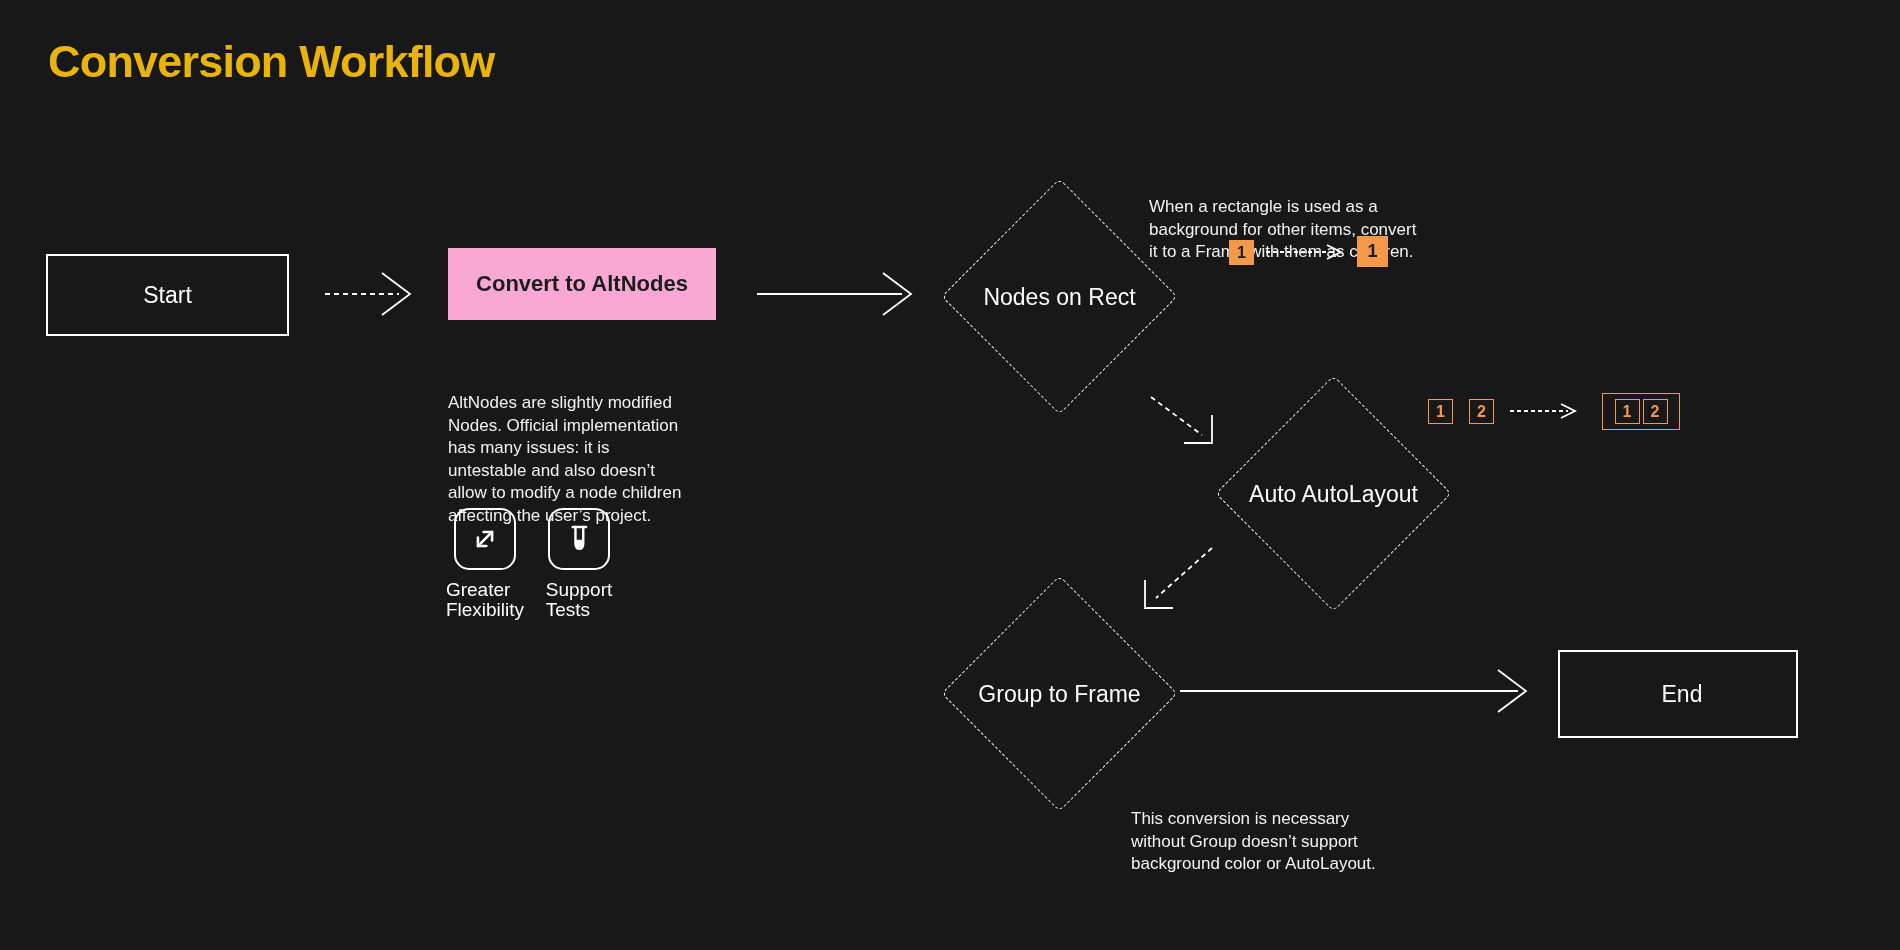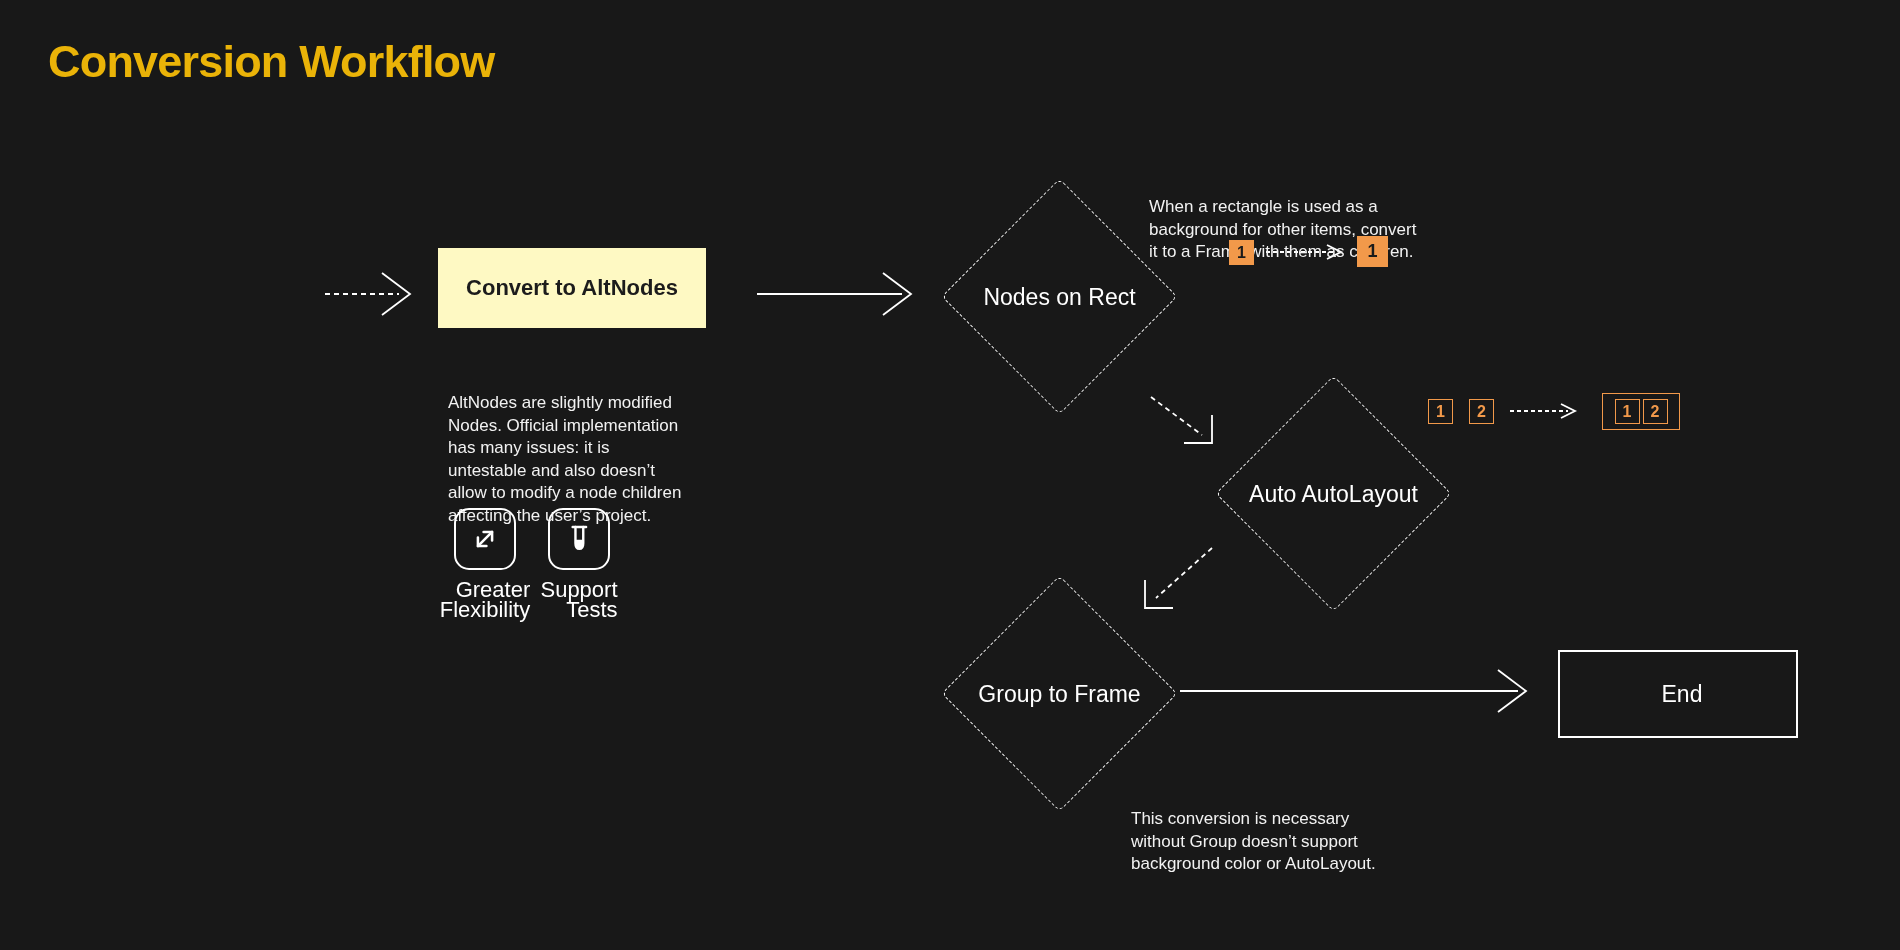--- a/index.html
+++ b/index.html
@@ -9,38 +9,38 @@
   .canvas { position:relative; width:1900px; height:950px; background:#181818; color:#fff; overflow:hidden; }
 
   .title { position:absolute; left:48px; top:36px; font-size:45px; font-weight:800; letter-spacing:-0.8px; color:#eab308; }
 
   svg.connectors { position:absolute; left:0; top:0; }
 
   .node { position:absolute; display:flex; align-items:center; justify-content:center; }
   .outline-node { border:2px solid #fff; font-size:23px; }
   #node-start { left:46px; top:254px; width:243px; height:82px; }
   #node-end { left:1558px; top:650px; width:240px; height:88px;padding-left:8px; }
-  #node-convert { left:438px; top:248px; width:268px; height:80px; background:#fef9c3; color:#1C1C1C; font-size:22px; font-weight:700; }
+  #node-convert { left:448px; top:248px; width:268px; height:72px; background:#f9a8d4; color:#1C1C1C; font-size:22px; font-weight:700; }
 
   .diamond { position:absolute; width:167px; height:167px; border:1.7px dashed #fff; border-radius:6px; transform:rotate(45deg); }
   #d-nodes-on-rect { left:976px; top:213px; }
   #d-auto-autolayout { left:1250px; top:410px; }
   #d-group-to-frame { left:976px; top:610px; }
   .diamond-label { position:absolute; left:50%; top:50%; width:240px; transform:translate(-50%,-50%) rotate(-45deg); text-align:center; font-size:23px; color:#fff; white-space:nowrap; }
 
   .note { position:absolute; white-space:pre-line; font-size:17px; line-height:22.5px; color:#F2F2F2;margin-top:40px; }
   #convert-desc { left:448px; top:352px; width:310px; }
   #note-rect { left:1149px; top:156px; width:340px; }
   #note-autolayout { left:1401px; top:335px; width:355px; }
   #note-group { left:1131px; top:768px; width:310px; }
 
   .features { position:absolute; left:441px; top:508px; display:flex; gap:6px; }
   .feature { width:88px; display:flex; flex-direction:column; align-items:center; }
   .feature-icon { width:62px; height:62px; border:2px solid #fff; border-radius:15px; display:flex; align-items:center; justify-content:center; }
-  .feature-label { margin-top:10px; font-size:22px; line-height:20px; text-align:right; white-space:pre-line; color:#fff; }
+  .feature-label { margin-top:10px; font-size:19px; line-height:20px; text-align:left; white-space:pre-line; color:#fff; }
 
   .chip { position:absolute; display:flex; align-items:center; justify-content:center; font-weight:700; }
   .chip-filled { background:#F2994A; color:#1B1B1B; }
   .chip-outline { border:1.7px solid #F2994A; color:#F2994A; background:transparent; }
   #mini1-before { left:1229px; top:240px; width:25px; height:25px; font-size:16px; }
   #mini1-after  { left:1357px; top:236px; width:31px; height:31px; font-size:18px; }
   #mini2-item1 { left:1428px; top:399px; width:25px; height:25px; font-size:16px; }
   #mini2-item2 { left:1469px; top:399px; width:25px; height:25px; font-size:16px; }
   #mini2-group { position:absolute; left:1602px; top:393px; width:78px; height:37px; border:1.7px solid #F2994A; display:flex; align-items:center; justify-content:center; gap:3px; }
   .chip-inner { width:25px; height:25px; border:1.7px solid #F2994A; color:#F2994A; display:flex; align-items:center; justify-content:center; font-size:16px; font-weight:700; }
@@ -78,20 +78,23 @@
         <line x1="1266" y1="252" x2="1334" y2="252" stroke-dasharray="4 3"></line>
         <polyline points="1327,245 1341,252 1327,259"></polyline>
       </g>
       <g>
         <line x1="1510" y1="411" x2="1568" y2="411" stroke-dasharray="4 3"></line>
         <polyline points="1561,404 1575,411 1561,418"></polyline>
       </g>
     </g>
   </svg>
 
+  <div class="node outline-node" id="node-start">
+    <span>Start</span>
+  </div>
 
   <div class="node" id="node-convert">
     <span>Convert to AltNodes</span>
   </div>
 
   <p class="note" id="convert-desc">AltNodes are slightly modified
 Nodes. Official implementation
 has many issues: it is
 untestable and also doesn’t
 allow to modify a node children

